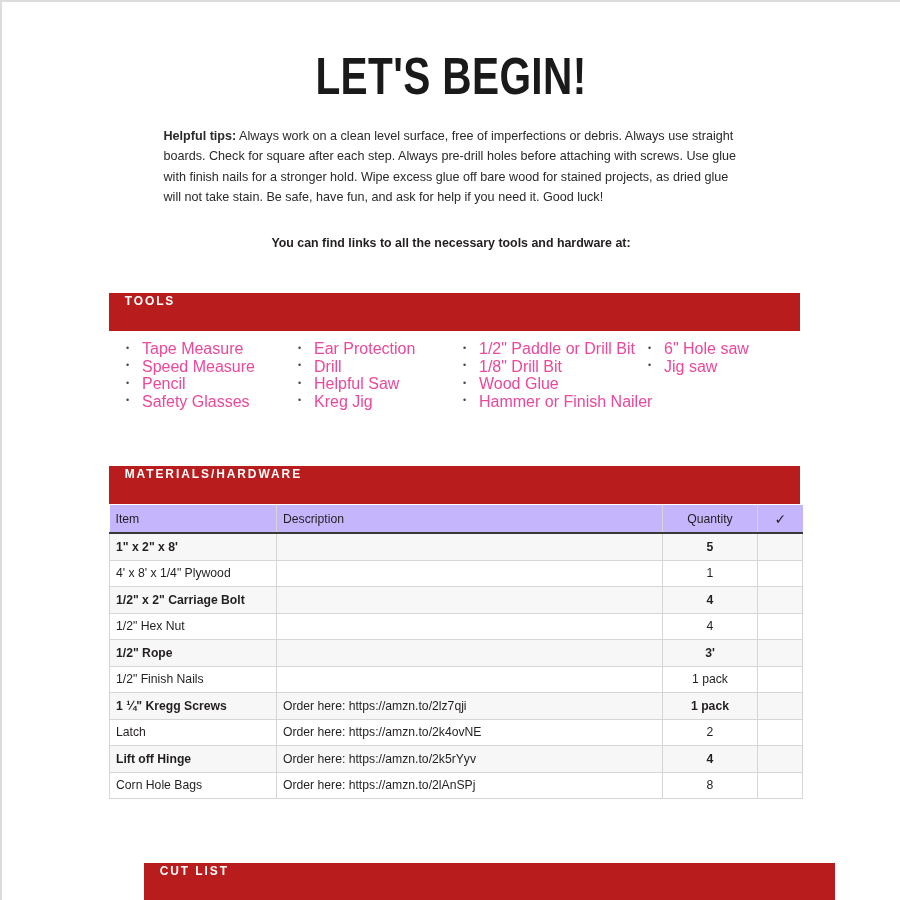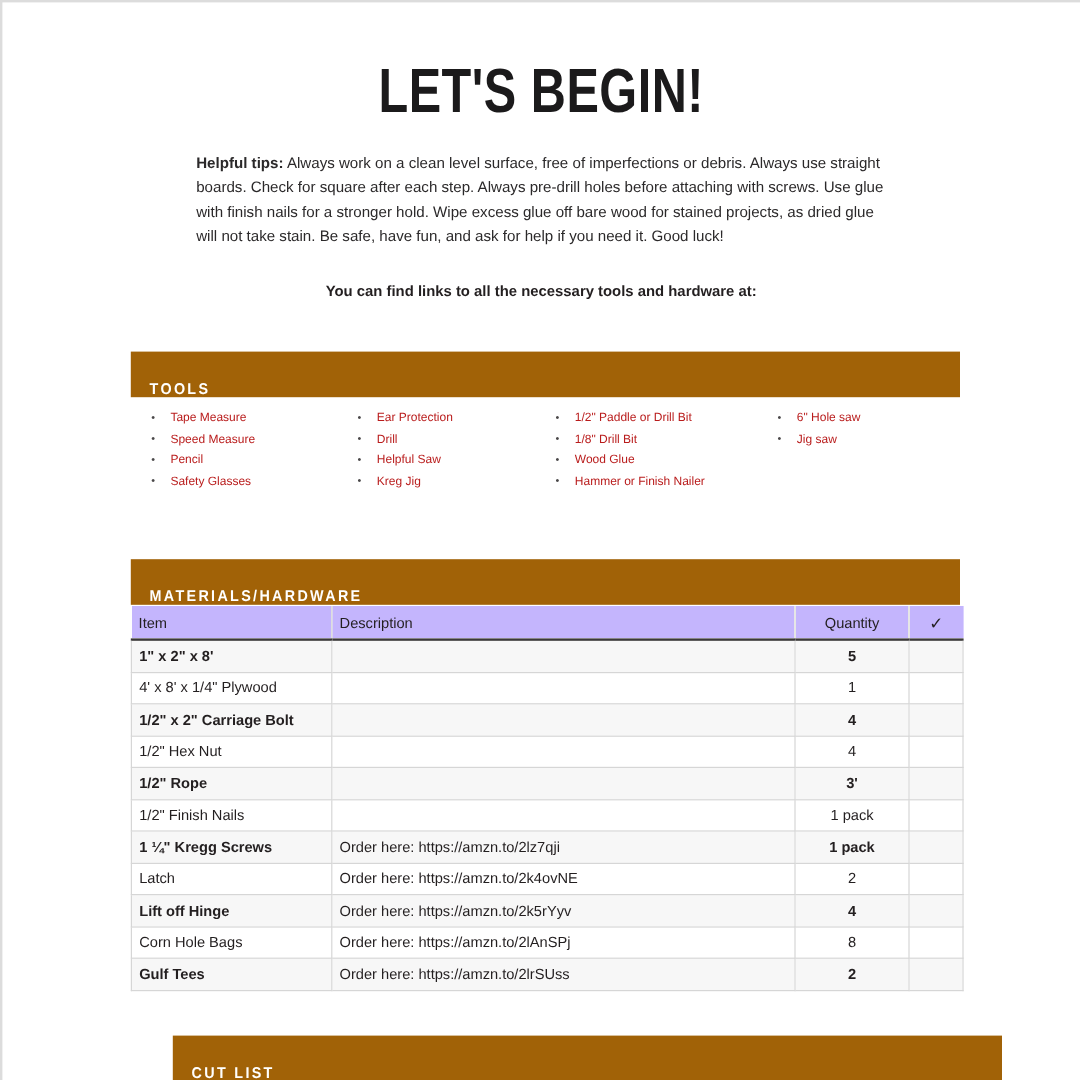--- a/index.html
+++ b/index.html
@@ -61,23 +61,23 @@
     color: #231f20;
   }
   .links .url { display: block; }
 
   
   .sect-bar {
     position: absolute;
     left: 107px;
     width: 691px;
     height: 38px;
-    background: #a16207;
+    background: #b91c1c;
     display: flex;
-    align-items: flex-end;
+    align-items: flex-start;
   }
   .sect-bar span {
     font-family: "Liberation Sans Narrow", "Liberation Sans", sans-serif;
     font-weight: bold;
     font-size: 13px;
     letter-spacing: 2.1px;
     color: #ffffff;
     padding-left: 17px;
     transform: scaleX(0.92);
     transform-origin: left center;
@@ -101,23 +101,23 @@
   .tools-col:nth-child(3) { width: 185px; }
   .tools-col:nth-child(4) { width: 140px; }
   .tools-col ul {
     margin: 0;
     padding: 0;
     list-style: none;
   }
   .tools-col li {
     position: relative;
     padding-left: 20px;
-    font-size: 10px;
+    font-size: 16px;
     line-height: 17.5px;
-    color: #b91c1c;
+    color: #ec4899;
     white-space: nowrap;
   }
   .tools-col li::before {
     content: "\2022";
     position: absolute;
     left: 4px;
     top: -0.5px;
     font-size: 9px;
     color: #4a4849;
   }
@@ -299,26 +299,20 @@
         <td class="desc">Order here: https://amzn.to/2k5rYyv</td>
         <td class="qty">4</td>
         <td class="check"></td>
       </tr>
       <tr>
         <td class="item">Corn Hole Bags</td>
         <td class="desc">Order here: https://amzn.to/2lAnSPj</td>
         <td class="qty">8</td>
         <td class="check"></td>
       </tr>
-      <tr>
-        <td class="item">Gulf Tees</td>
-        <td class="desc">Order here: https://amzn.to/2lrSUss</td>
-        <td class="qty">2</td>
-        <td class="check"></td>
-      </tr>
     </tbody>
   </table>
 
   <div class="sect-bar" id="bar-cutlist">
     <span>CUT LIST</span>
   </div>
 
 </div>
 
 </body></html>

